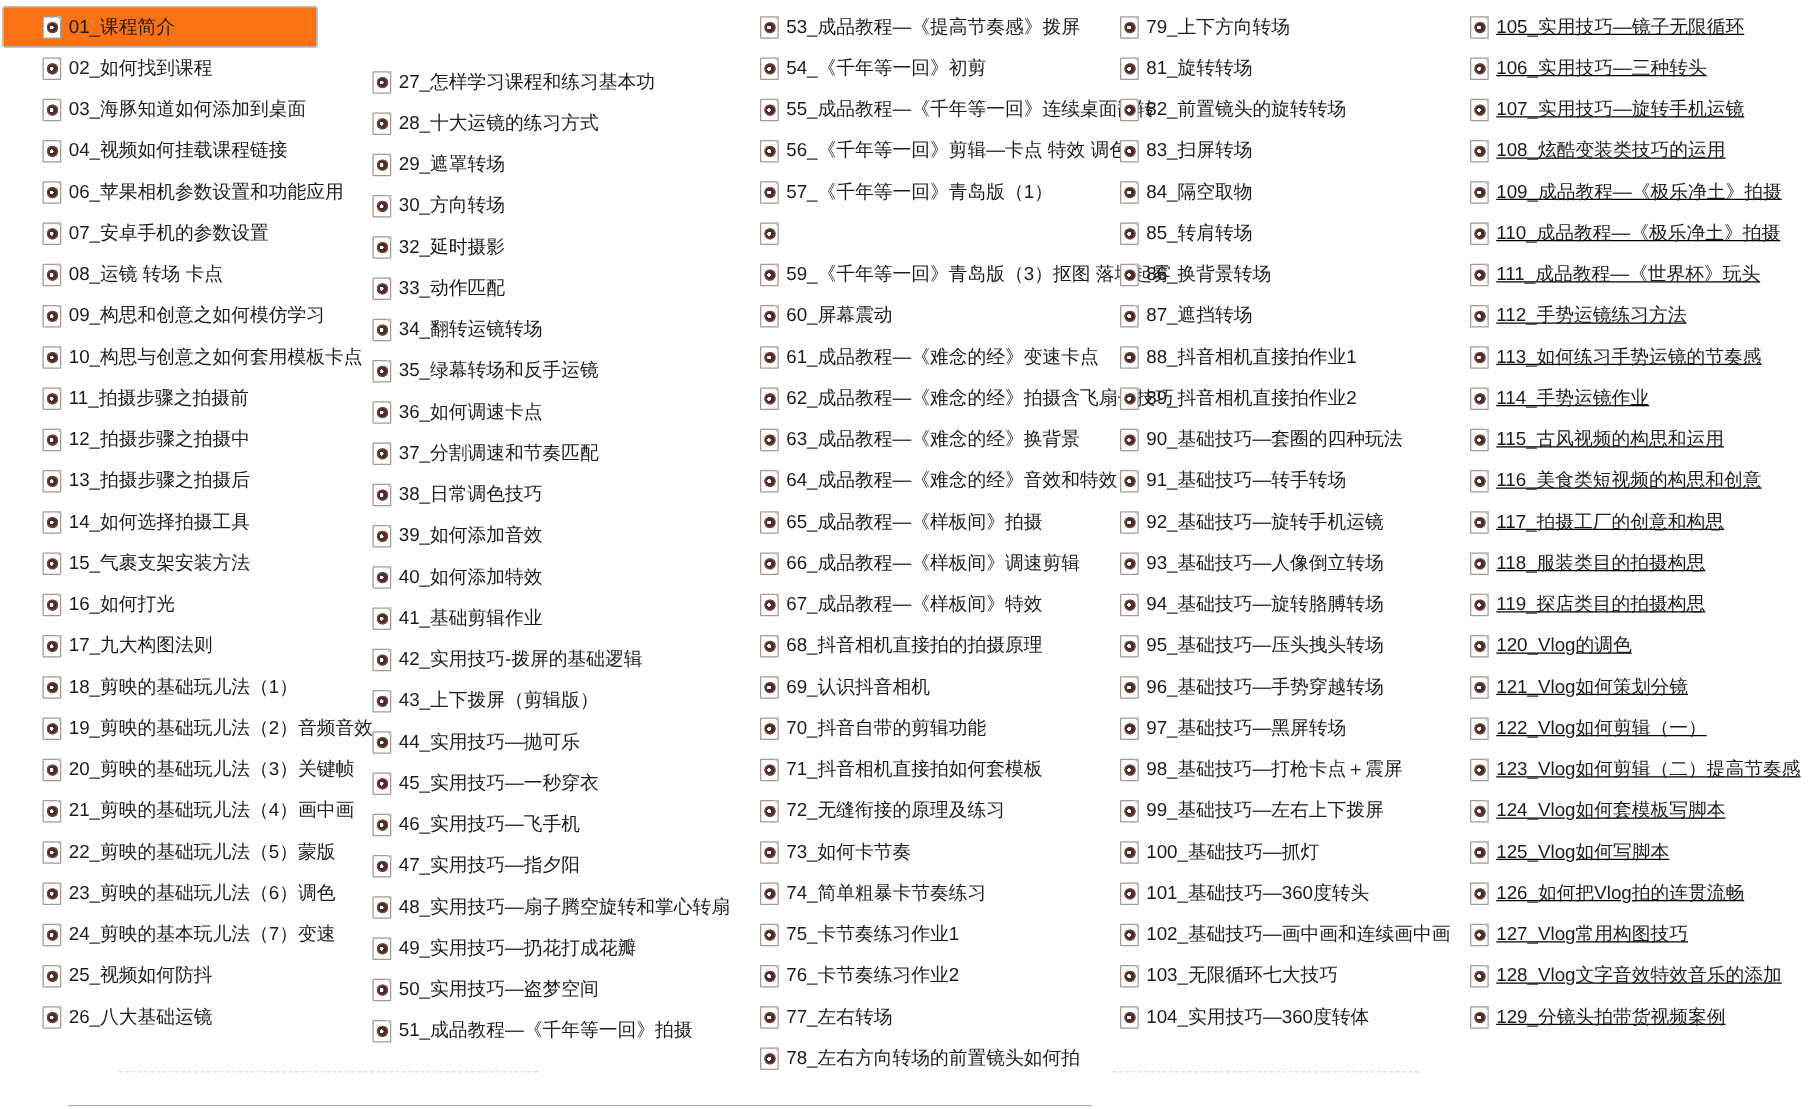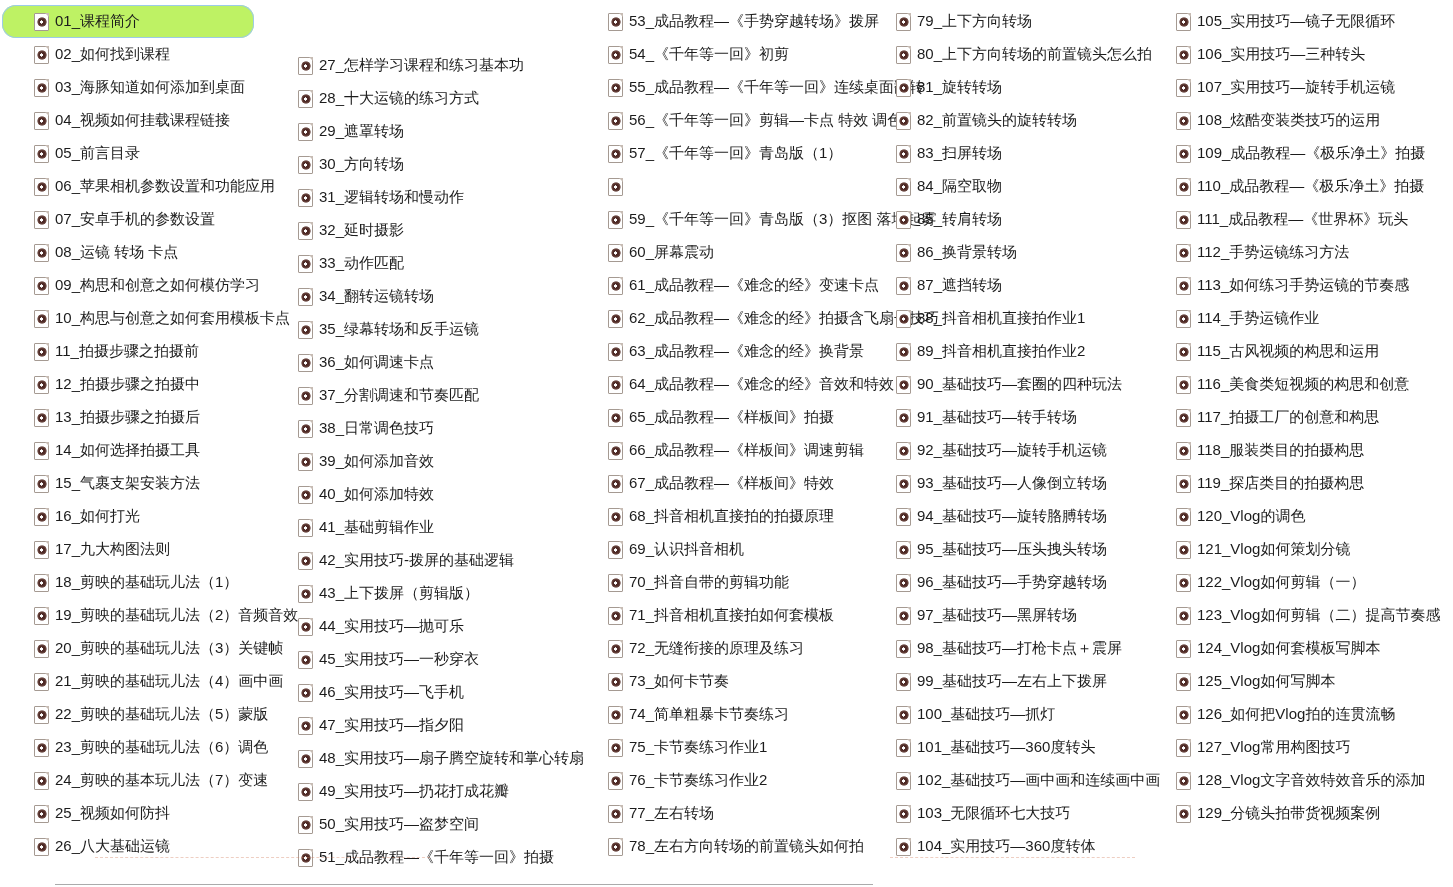--- a/index.html
+++ b/index.html
@@ -9,21 +9,21 @@
     overflow:hidden;
     position:relative;
     font-family:"Liberation Sans","DejaVu Sans",sans-serif;
   }
   .list-view{position:absolute;inset:0;}
   .column{position:absolute;top:5px;}
   .column:nth-child(1){left:2px;  width:252px;}
   .column:nth-child(2){left:266px;width:312px;margin-top:44px;}
   .column:nth-child(3){left:576px;width:314px;}
   .column:nth-child(4){left:864px;width:270px;}
-  .column:nth-child(5){left:1144px;width:305px;}
+  .column:nth-child(5){left:1144px;width:305px;text-decoration:underline;}
   .item{
     height:33px;
     display:flex;align-items:center;
     padding-left:32px;box-sizing:border-box;
     white-space:nowrap;
     cursor:default;
   }
   .item.selected{
     background:#f4fafe;
     box-shadow:inset 0 0 0 1px #9ccbe8;
@@ -64,39 +64,35 @@
     border-top:1px dashed rgba(210,125,95,0.38);
   }
   .artifact-line.a1{left:95px;width:335px;}
   .artifact-line.a2{left:890px;width:245px;}
 </style>
 </head>
 <body>
 
 <div class="list-view">
   <div class="column">
-      <div class="item selected" style="background: #bef264; box-shadow: rgb(156, 203, 232) 0px 0px 0px 1px inset; border-radius: 14px;">
+      <div class="item selected" style="background: #f97316; box-shadow: rgb(156, 203, 232) 0px 0px 0px 1px inset;">
         <span class="file-icon"></span>
         <span class="label">01_课程简介</span>
       </div>
       <div class="item">
         <span class="file-icon"></span>
         <span class="label">02_如何找到课程</span>
       </div>
       <div class="item">
         <span class="file-icon"></span>
         <span class="label">03_海豚知道如何添加到桌面</span>
       </div>
       <div class="item">
         <span class="file-icon"></span>
         <span class="label">04_视频如何挂载课程链接</span>
-      </div>
-      <div class="item">
-        <span class="file-icon"></span>
-        <span class="label">05_前言目录</span>
       </div>
       <div class="item">
         <span class="file-icon"></span>
         <span class="label">06_苹果相机参数设置和功能应用</span>
       </div>
       <div class="item">
         <span class="file-icon"></span>
         <span class="label">07_安卓手机的参数设置</span>
       </div>
       <div class="item">
@@ -188,24 +184,20 @@
       <div class="item">
         <span class="file-icon"></span>
         <span class="label">29_遮罩转场</span>
       </div>
       <div class="item">
         <span class="file-icon"></span>
         <span class="label">30_方向转场</span>
       </div>
       <div class="item">
         <span class="file-icon"></span>
-        <span class="label">31_逻辑转场和慢动作</span>
-      </div>
-      <div class="item">
-        <span class="file-icon"></span>
         <span class="label">32_延时摄影</span>
       </div>
       <div class="item">
         <span class="file-icon"></span>
         <span class="label">33_动作匹配</span>
       </div>
       <div class="item">
         <span class="file-icon"></span>
         <span class="label">34_翻转运镜转场</span>
       </div>
@@ -274,21 +266,21 @@
         <span class="label">50_实用技巧—盗梦空间</span>
       </div>
       <div class="item">
         <span class="file-icon"></span>
         <span class="label">51_成品教程—《千年等一回》拍摄</span>
       </div>
     </div>
   <div class="column">
       <div class="item">
         <span class="file-icon"></span>
-        <span class="label">53_成品教程—《手势穿越转场》拨屏</span>
+        <span class="label">53_成品教程—《提高节奏感》拨屏</span>
       </div>
       <div class="item">
         <span class="file-icon"></span>
         <span class="label">54_《千年等一回》初剪</span>
       </div>
       <div class="item">
         <span class="file-icon"></span>
         <span class="label">55_成品教程—《千年等一回》连续桌面翻转</span>
       </div>
       <div class="item">
@@ -380,24 +372,20 @@
       </div>
       <div class="item">
         <span class="file-icon"></span>
         <span class="label">78_左右方向转场的前置镜头如何拍</span>
       </div>
     </div>
   <div class="column">
       <div class="item">
         <span class="file-icon"></span>
         <span class="label">79_上下方向转场</span>
-      </div>
-      <div class="item">
-        <span class="file-icon"></span>
-        <span class="label">80_上下方向转场的前置镜头怎么拍</span>
       </div>
       <div class="item">
         <span class="file-icon"></span>
         <span class="label">81_旋转转场</span>
       </div>
       <div class="item">
         <span class="file-icon"></span>
         <span class="label">82_前置镜头的旋转转场</span>
       </div>
       <div class="item">

